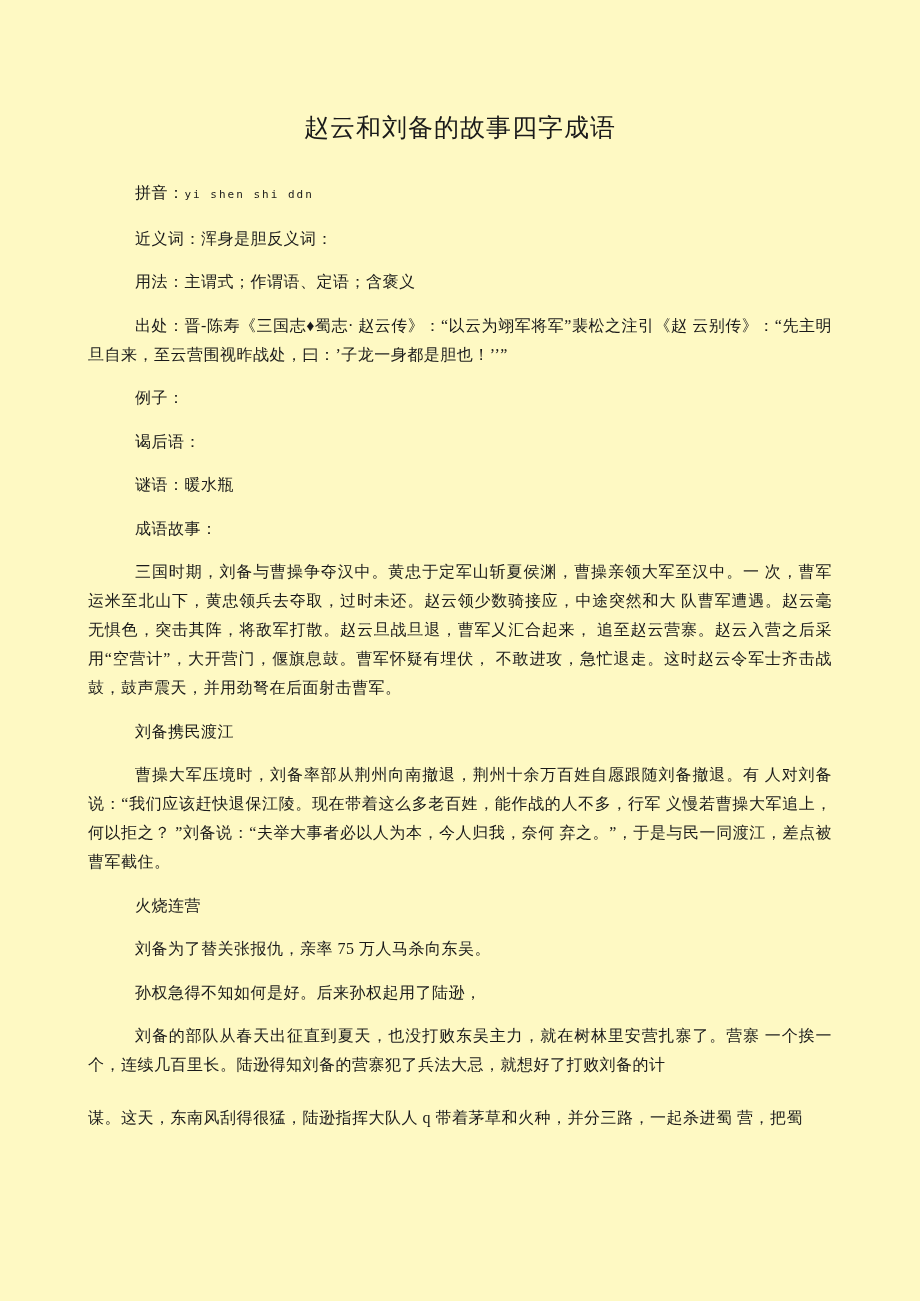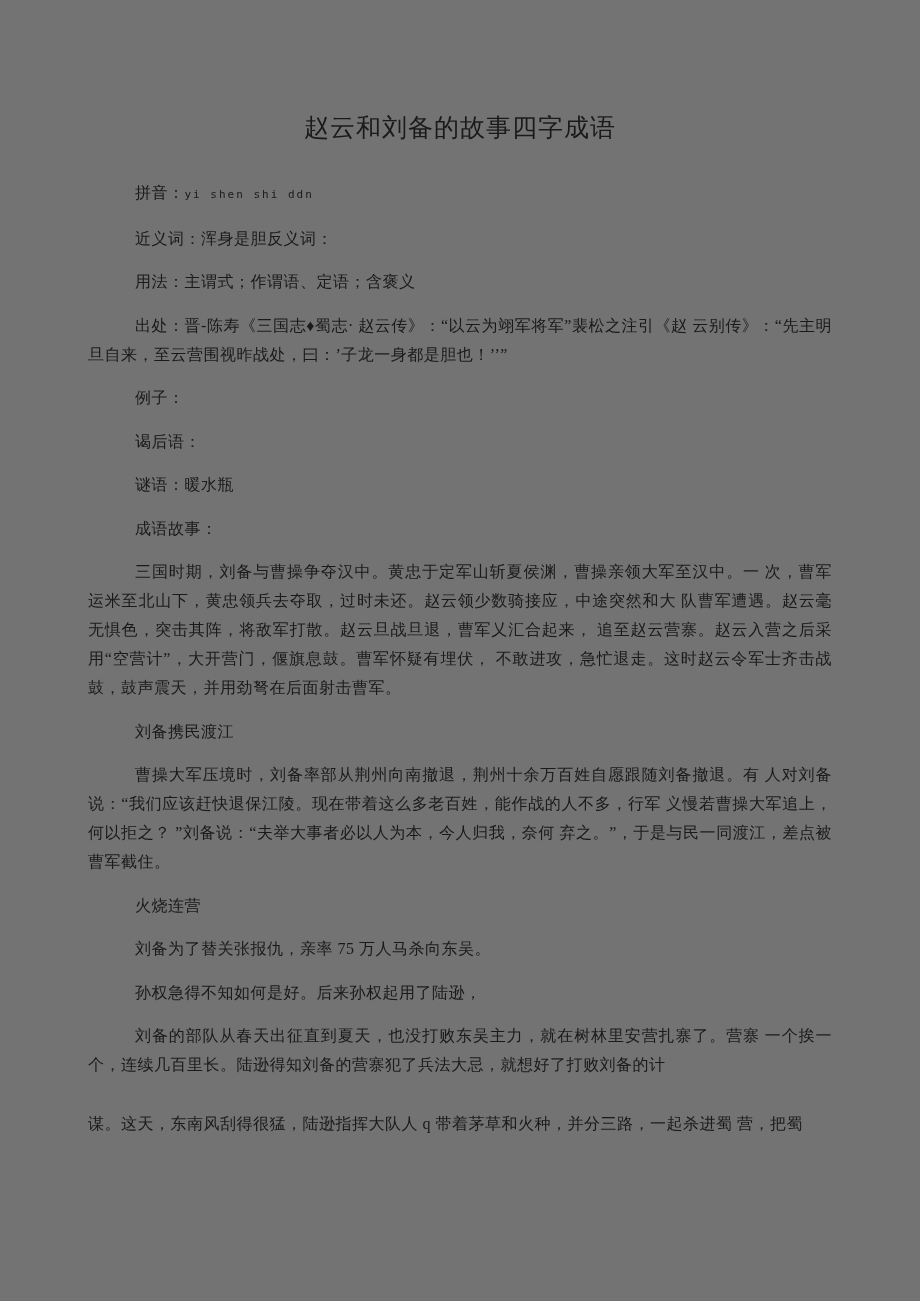--- a/index.html
+++ b/index.html
@@ -5,21 +5,21 @@
   html, body {
     margin: 0;
     padding: 0;
     background: #ffffff;
   }
   .page {
     position: relative;
     width: 920px;
     height: 1301px;
     margin: 0 auto;
-    background: #737373;
+    background: #fef9c3;
     color: #1a1a1a;
     font-family: "Liberation Serif", "DejaVu Serif", serif;
     box-sizing: border-box;
     padding: 112px 88px 40px 88px;
     overflow: hidden;
   }
   .title {
     font-size: 25px;
     font-weight: normal;
     line-height: 32px;
@@ -32,21 +32,21 @@
     line-height: 29px;
     margin: 0 0 14.5px 0;
     text-align: justify;
     text-indent: 47px;
     letter-spacing: 0.5px;
   }
   .no-indent {
     text-indent: 0;
   }
   .gap-before {
-    margin-top: 30px;
+    margin-top: 24px;
   }
   .mono {
     font-family: "DejaVu Sans Mono", "Liberation Mono", monospace;
     font-size: 11px;
     letter-spacing: 2px;
   }
 </style>
 </head>
 <body>
 

